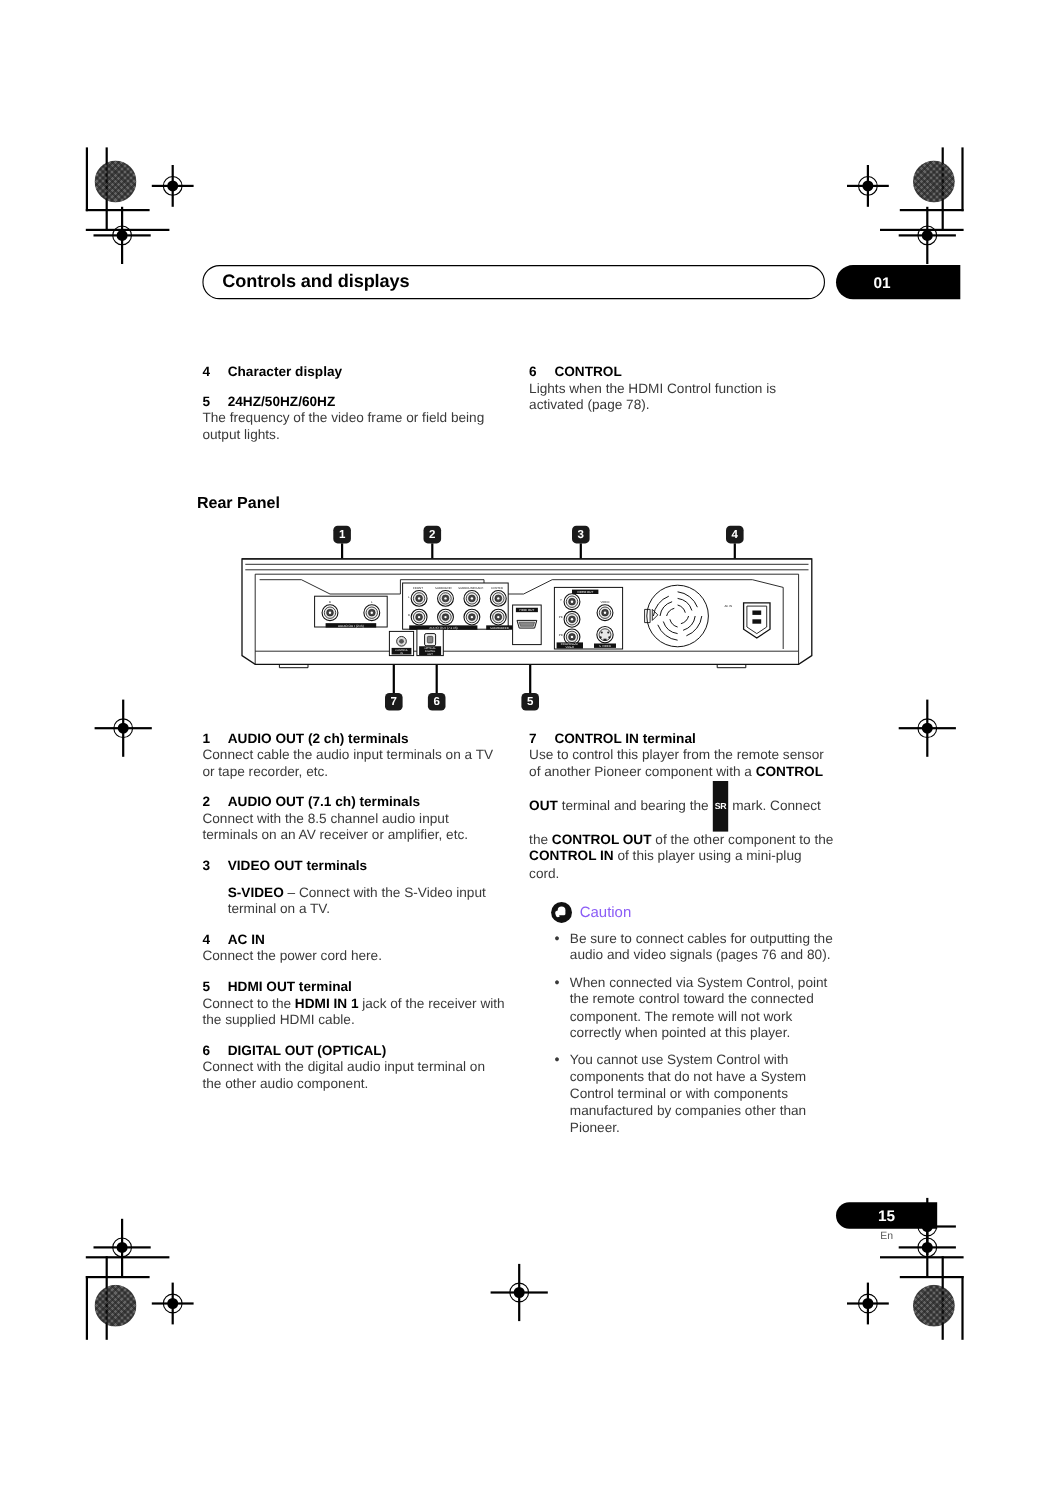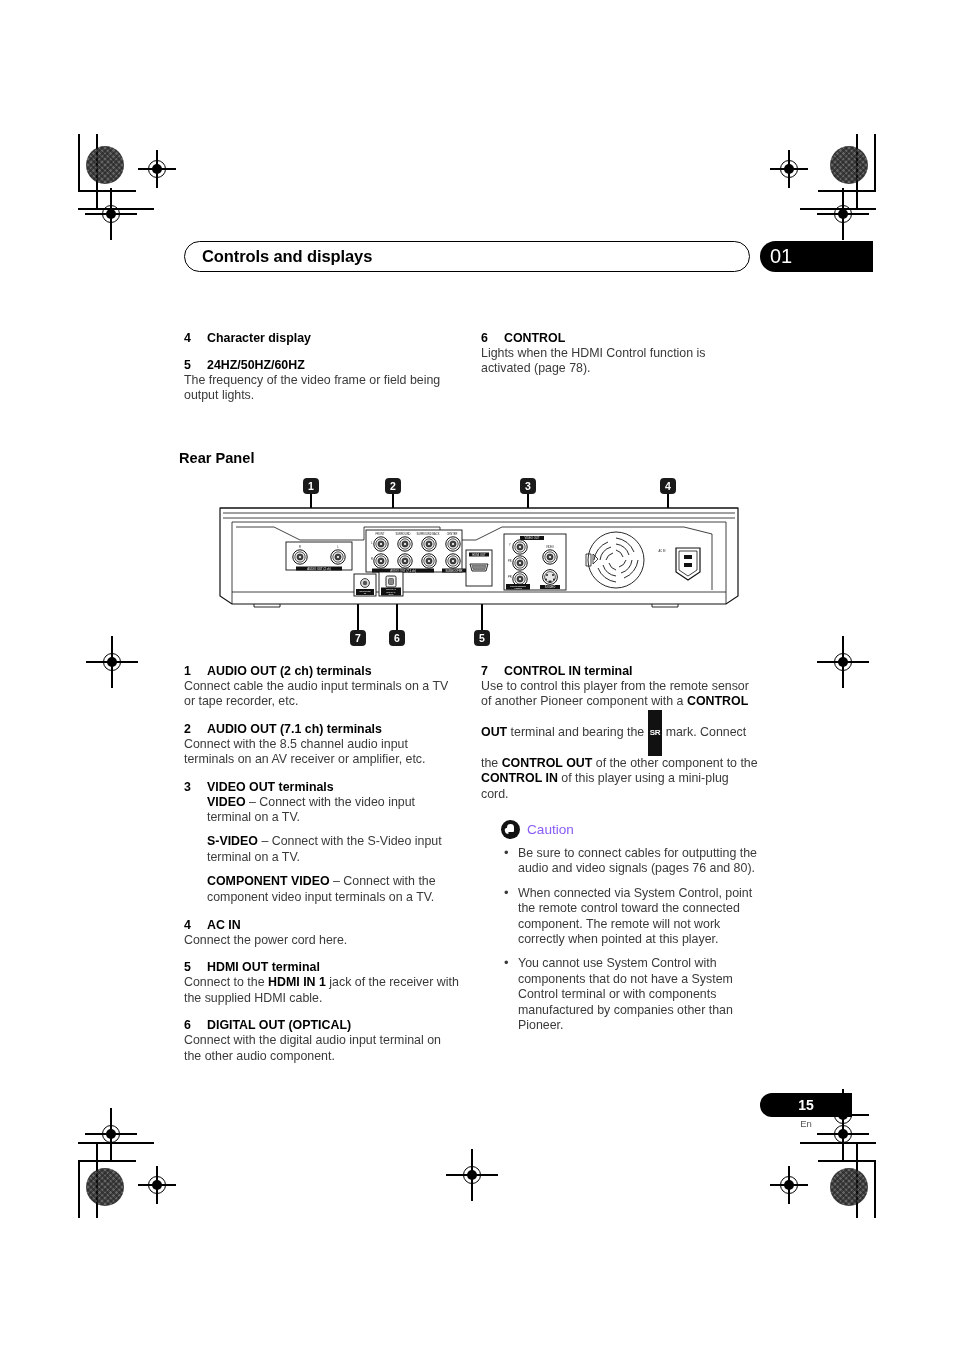--- a/index.html
+++ b/index.html
@@ -51,21 +51,21 @@
   .chapter-title {
     font-size:16.5px; font-weight:bold; letter-spacing:-.1px;
     padding-left:17px; color:#000;
   }
   .chapter-badge {
     position:absolute; left:760px; top:241px; width:113px; height:31px;
     background:#000; border-radius:16px 0 0 16px;
     display:flex; align-items:center;
   }
   .chapter-num {
-    color:#fff; font-size:20px; font-weight:normal; padding-left:10px;
+    color:#fff; font-size:14px; font-weight:bold; padding-left:34px;
   }
 
   
   .col { position:absolute; width:277px; font-size:12.4px; line-height:15.4px; color:#3a3a3a; }
   .col-left  { left:184px; }
   .col-right { left:481px; }
 
   .item { margin-bottom:11px; }
   .item-head {
     font-weight:bold; color:#000; font-size:12.4px; line-height:16px;
@@ -482,28 +482,22 @@
       <span class="ttl">AUDIO OUT (7.1 ch) terminals</span>
     </div>
     <div class="item-body">Connect with the 8.5 channel audio input terminals on an AV receiver or amplifier, etc.</div>
   </div>
 
   <div class="item">
     <div class="item-head">
       <span class="num">3</span>
       <span class="ttl">VIDEO OUT terminals</span>
     </div>
-    <div class="item-body indent">
-      <b class="k">VIDEO</b><span> – Connect with the video input terminal on a TV.</span>
-    </div>
     <div class="item-body indent sub">
       <b class="k">S-VIDEO</b><span> – Connect with the S-Video input terminal on a TV.</span>
-    </div>
-    <div class="item-body indent sub">
-      <b class="k">COMPONENT VIDEO</b><span> – Connect with the component video input terminals on a TV.</span>
     </div>
   </div>
 
   <div class="item" style="margin-top:12px;">
     <div class="item-head">
       <span class="num">4</span>
       <span class="ttl">AC IN</span>
     </div>
     <div class="item-body">Connect the power cord here.</div>
   </div>

